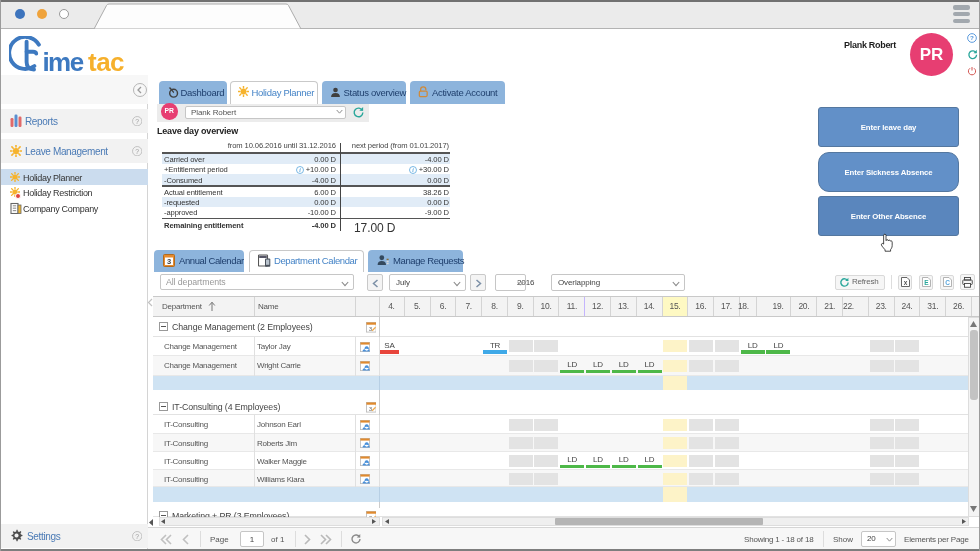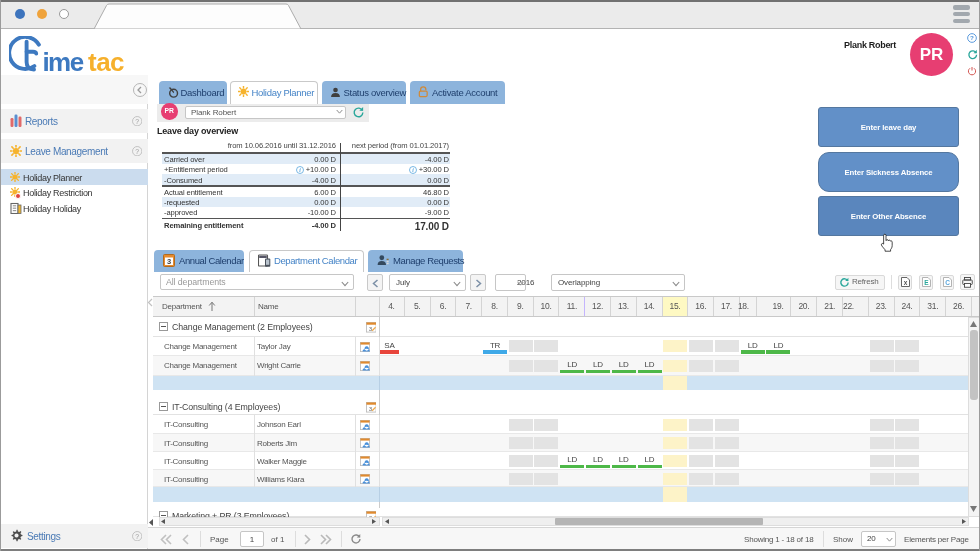--- a/index.html
+++ b/index.html
@@ -103,21 +103,21 @@
   </svg>
 <div class="abs" style="left:13.5px;top:192.5px;width:6px;height:6px;border-radius:50%;background:#e0433c;border:1px solid #fff"></div>
 <div class="abs" style="left:22px;top:188px;font-size:9px;letter-spacing:-0.3px;color:#333">Holiday Restriction</div>
 <svg class="abs" style="left:8.5px;top:201.5px" width="12" height="12" viewBox="0 0 12 12">
     <rect x="1" y="1.5" width="7" height="10" fill="#fff" stroke="#666" stroke-width="1.1"></rect>
     <rect x="8" y="3" width="3" height="8.5" fill="#f0b62f" stroke="#666" stroke-width="0.8"></rect>
     <rect x="2.8" y="3.2" width="3.4" height="1.2" fill="#999"></rect>
     <rect x="2.8" y="5.6" width="3.4" height="1.2" fill="#999"></rect>
     <rect x="2.8" y="8" width="3.4" height="1.2" fill="#999"></rect>
   </svg>
-<div class="abs" style="left:22px;top:203.5px;font-size:9px;letter-spacing:-0.3px;color:#333">Holiday Holiday</div>
+<div class="abs" style="left:22px;top:203.5px;font-size:9px;letter-spacing:-0.3px;color:#333">Company Company</div>
 <div class="abs" style="left:0;top:524px;width:147px;height:24px;background:#f2f2f2"></div>
 <svg class="abs" style="left:8.5px;top:529px" width="13" height="13" viewBox="0 0 24 24">
     <path fill-rule="evenodd" fill="#4d4d4d" d="M12 1.5 L14 1.5 L14.6 4.4 L17 5.4 L19.5 3.8 L21 5.6 L19.3 8 L20.3 10.3 L23 11 L23 13 L20.2 13.7 L19.2 16 L20.9 18.4 L19.4 19.9 L17 18.4 L14.6 19.5 L14 22.5 L12 22.5 L11.3 19.5 L9 18.5 L6.5 20 L5 18.5 L6.6 16 L5.6 13.7 L2.8 13 L2.8 11 L5.6 10.3 L6.6 8 L5 5.6 L6.5 4 L9 5.5 L11.4 4.4 Z M12 8.2 A 3.8 3.8 0 1 0 12.1 8.2 Z"></path>
   </svg>
 <div class="abs" style="left:26px;top:531px;font-size:10px;letter-spacing:-0.35px;color:#4a7ab5">Settings</div>
 <svg class="abs" style="left:130.60000000000002px;top:530.8px" width="10.4" height="10.4" viewBox="0 0 20 20">
     <circle cx="10" cy="10" r="9" fill="none" stroke="#b9b9b9" stroke-width="1.6"></circle>
     <text x="10" y="14.5" font-size="13" fill="#9a9a9a" text-anchor="middle" font-family="Liberation Sans">?</text>
   </svg>
 <div class="tab" style="left:157.5px;top:80.5px;width:68px"></div>
@@ -179,31 +179,31 @@
 <svg class="abs" style="left:407.5px;top:165.5px" width="8" height="8" viewBox="0 0 16 16">
     <circle cx="8" cy="8" r="7" fill="none" stroke="#58a6dd" stroke-width="1.6"></circle>
     <text x="8" y="12" font-size="11" font-style="italic" font-weight="700" fill="#58a6dd" text-anchor="middle" font-family="Liberation Serif">i</text>
   </svg>
 <div class="abs" style="left:161px;top:174.4px;width:288px;height:10.4px;background:#e1ecf7"></div>
 <div class="abs" style="left:163px;top:175.6px;font-size:7.6px;letter-spacing:-0.1px;color:#333;">-Consumed</div>
 <div class="abs" style="left:240px;top:175.6px;width:95px;font-size:7.6px;letter-spacing:-0.1px;color:#333;text-align:right;">-4.00 D</div>
 <div class="abs" style="left:353px;top:175.6px;width:95px;font-size:7.6px;letter-spacing:-0.1px;color:#333;text-align:right;">0.00 D</div>
 <div class="abs" style="left:163px;top:187.6px;font-size:7.6px;letter-spacing:-0.1px;color:#333;">Actual entitlement</div>
 <div class="abs" style="left:240px;top:187.6px;width:95px;font-size:7.6px;letter-spacing:-0.1px;color:#333;text-align:right;">6.00 D</div>
-<div class="abs" style="left:353px;top:187.6px;width:95px;font-size:7.6px;letter-spacing:-0.1px;color:#333;text-align:right;">46.80 D</div>
+<div class="abs" style="left:353px;top:187.6px;width:95px;font-size:7.6px;letter-spacing:-0.1px;color:#333;text-align:right;">38.26 D</div>
 <div class="abs" style="left:161px;top:196.8px;width:288px;height:10.4px;background:#e1ecf7"></div>
 <div class="abs" style="left:163px;top:198.0px;font-size:7.6px;letter-spacing:-0.1px;color:#333;">-requested</div>
 <div class="abs" style="left:240px;top:198.0px;width:95px;font-size:7.6px;letter-spacing:-0.1px;color:#333;text-align:right;">0.00 D</div>
 <div class="abs" style="left:353px;top:198.0px;width:95px;font-size:7.6px;letter-spacing:-0.1px;color:#333;text-align:right;">0.00 D</div>
 <div class="abs" style="left:163px;top:208.4px;font-size:7.6px;letter-spacing:-0.1px;color:#333;">-approved</div>
 <div class="abs" style="left:240px;top:208.4px;width:95px;font-size:7.6px;letter-spacing:-0.1px;color:#333;text-align:right;">-10.00 D</div>
 <div class="abs" style="left:353px;top:208.4px;width:95px;font-size:7.6px;letter-spacing:-0.1px;color:#333;text-align:right;">-9.00 D</div>
 <div class="abs" style="left:163px;top:220.7px;font-size:7.6px;letter-spacing:-0.1px;color:#333;font-weight:700;">Remaining entitlement</div>
 <div class="abs" style="left:240px;top:220.7px;width:95px;font-size:7.6px;letter-spacing:-0.1px;color:#333;text-align:right;font-weight:700;">-4.00 D</div>
-<div class="abs" style="left:353px;top:220.7px;width:95px;font-size:10px;letter-spacing:-0.1px;color:#333;text-align:right;font-weight:700;">17.00 D</div>
+<div class="abs" style="left:353px;top:220.7px;width:95px;font-size:12px;letter-spacing:-0.1px;color:#333;text-align:left;font-weight:400;">17.00 D</div>
 <div class="abs" style="left:161px;top:185.2px;width:288px;height:1.4px;background:#555"></div>
 <div class="abs" style="left:161px;top:217.8px;width:288px;height:1.4px;background:#555"></div>
 <div class="abs" style="left:338.6px;top:143px;width:1.2px;height:88px;background:#444"></div>
 <div class="abs" style="left:817px;top:107px;width:141px;height:40px;background:#6290c8;border:1px solid #54779f;border-radius:3px;color:#fff;font-size:7.8px;font-weight:700;text-align:center;line-height:39px;letter-spacing:-0.1px">Enter leave day</div>
 <div class="abs" style="left:817px;top:151.5px;width:141px;height:40px;background:#6290c8;border:1px solid #54779f;border-radius:11px;color:#fff;font-size:7.8px;font-weight:700;text-align:center;line-height:39px;letter-spacing:-0.1px">Enter Sickness Absence</div>
 <div class="abs" style="left:817px;top:196px;width:141px;height:40px;background:#5a86bd;border:1px solid #54779f;border-radius:3px;color:#fff;font-size:7.8px;font-weight:700;text-align:center;line-height:39px;letter-spacing:-0.1px">Enter Other Absence</div>
 <svg class="abs" style="left:877px;top:233px" width="16" height="19" viewBox="0 0 20 24">
 <path d="M7 14 L7 3.2 Q7 1.6 8.5 1.6 Q10 1.6 10 3.2 L10 9.5 L10.2 9.5 Q10.4 8.3 11.6 8.4 Q12.8 8.5 12.9 9.8 Q13.2 8.9 14.3 9 Q15.4 9.2 15.5 10.3 Q15.8 9.7 16.7 9.9 Q17.8 10.2 17.8 11.5 L17.8 16 Q17.8 18 16.8 19.5 L15.8 21 L15.8 23 L8.8 23 L8.8 21.2 Q6.5 18.5 5 16.6 Q3.5 14.7 4.6 13.6 Q5.8 12.5 7 14 Z" fill="#fff" stroke="#000" stroke-width="0.9"></path>
   </svg>
 <div class="tab" style="left:153px;top:249.5px;width:89.5px;height:22px"></div>

